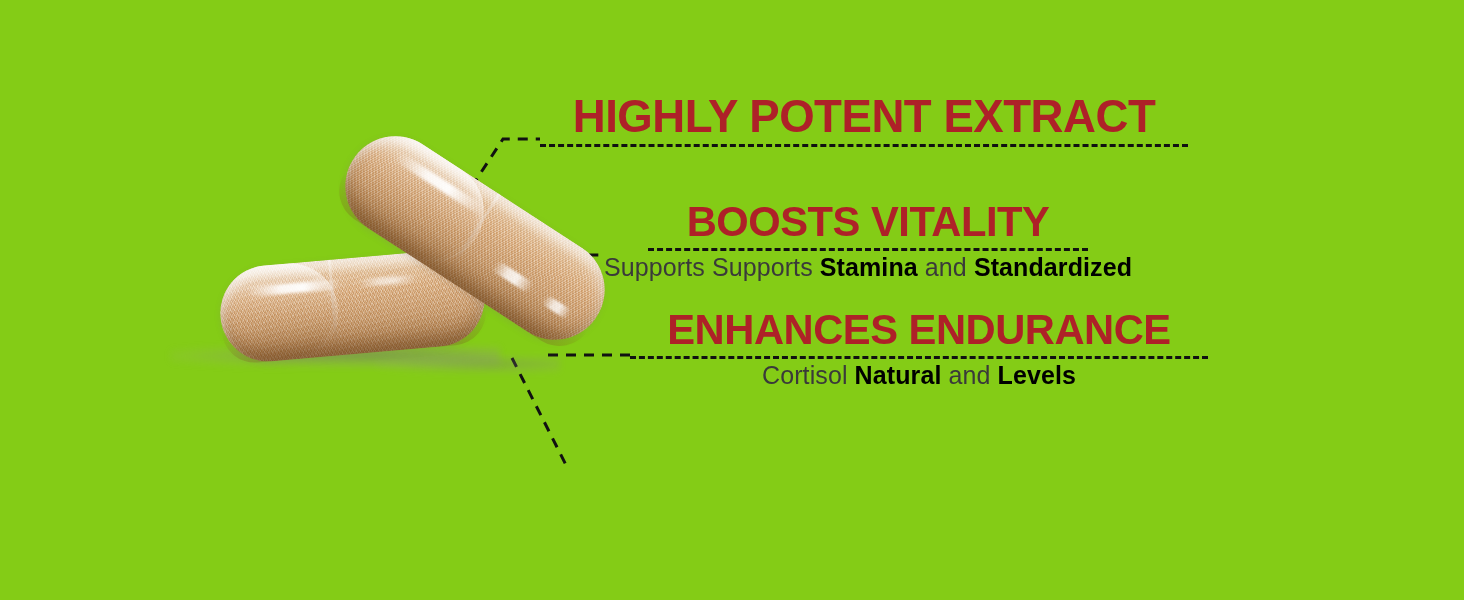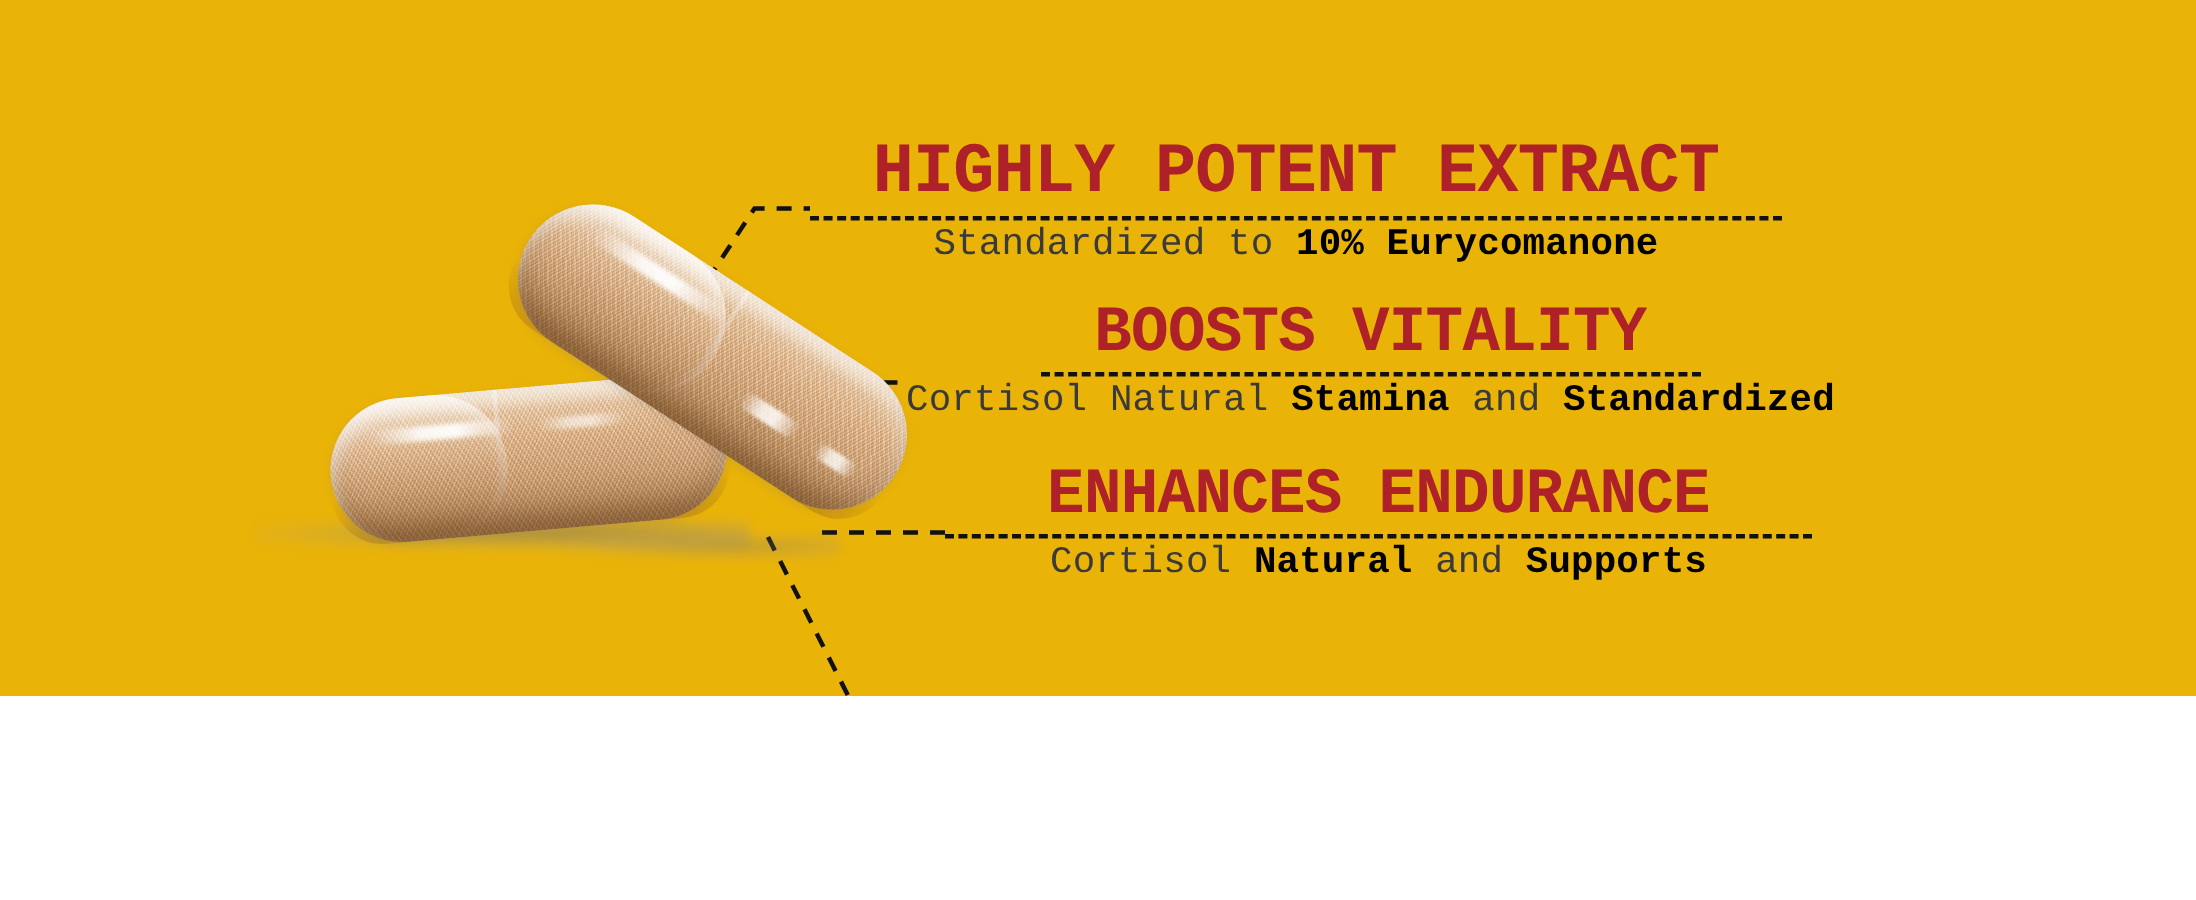--- a/index.html
+++ b/index.html
@@ -7,24 +7,23 @@
     padding: 0;
     background: #ffffff;
   }
   body {
     font-family: "Liberation Sans", sans-serif;
   }
 
   #infographic {
     position: relative;
     width: 1464px;
-    height: 464px;
-    background: #eab308;
+    height: 600px;
+    background: #84cc16;
     overflow: hidden;
-    font-family: Liberation Mono, monospace;
   }
 
   
   .product-area {
     position: absolute;
     left: 150px;
     top: 150px;
     width: 420px;
     height: 290px;
   }
@@ -259,29 +258,28 @@
       <div class="gloss g1"></div>
       <div class="gloss g2"></div>
       <div class="gloss g3"></div>
       <div class="rim"></div>
     </div>
   </div>
 
   <div class="callout" id="callout-1">
     <div class="headline">HIGHLY POTENT EXTRACT</div>
     <div class="rule"></div>
-    <div class="subline"><span>Standardized to </span><b>10% Eurycomanone</b></div>
   </div>
 
   <div class="callout" id="callout-2">
     <div class="headline">BOOSTS VITALITY</div>
     <div class="rule"></div>
-    <div class="subline"><span>Cortisol Natural </span><b>Stamina</b><span> and </span><b>Standardized</b></div>
+    <div class="subline"><span>Supports Supports </span><b>Stamina</b><span> and </span><b>Standardized</b></div>
   </div>
 
   <div class="callout" id="callout-3">
     <div class="headline">ENHANCES ENDURANCE</div>
     <div class="rule"></div>
-    <div class="subline"><span>Cortisol </span><b>Natural</b><span> and </span><b>Supports</b></div>
+    <div class="subline"><span>Cortisol </span><b>Natural</b><span> and </span><b>Levels</b></div>
   </div>
 
 
 </div>
 
 </body></html>

